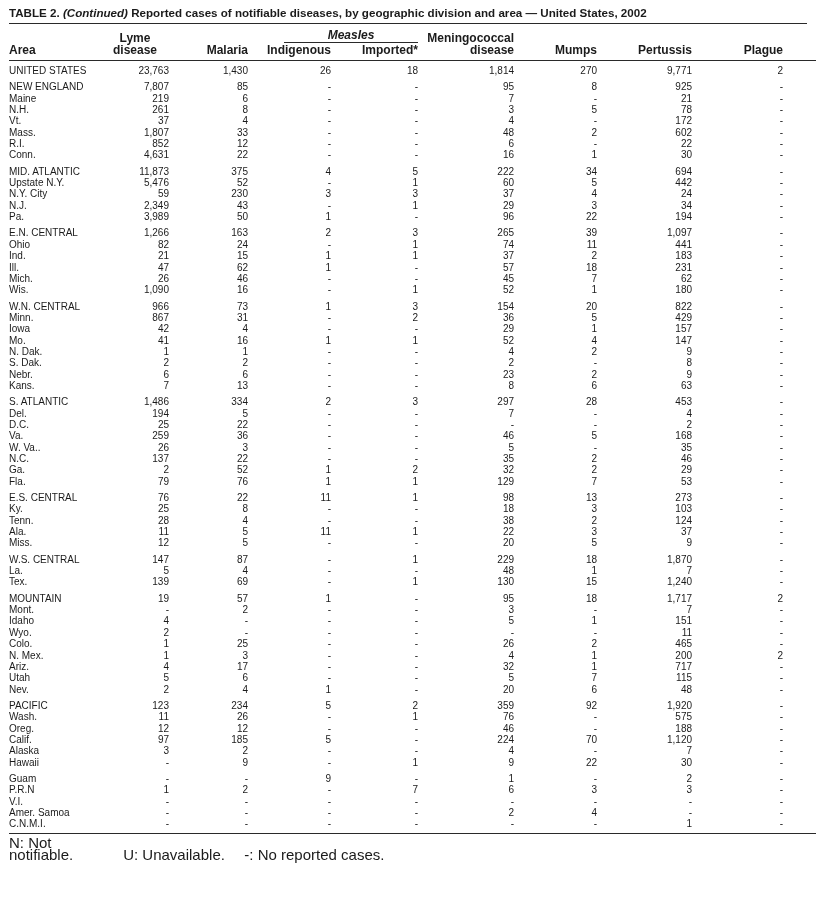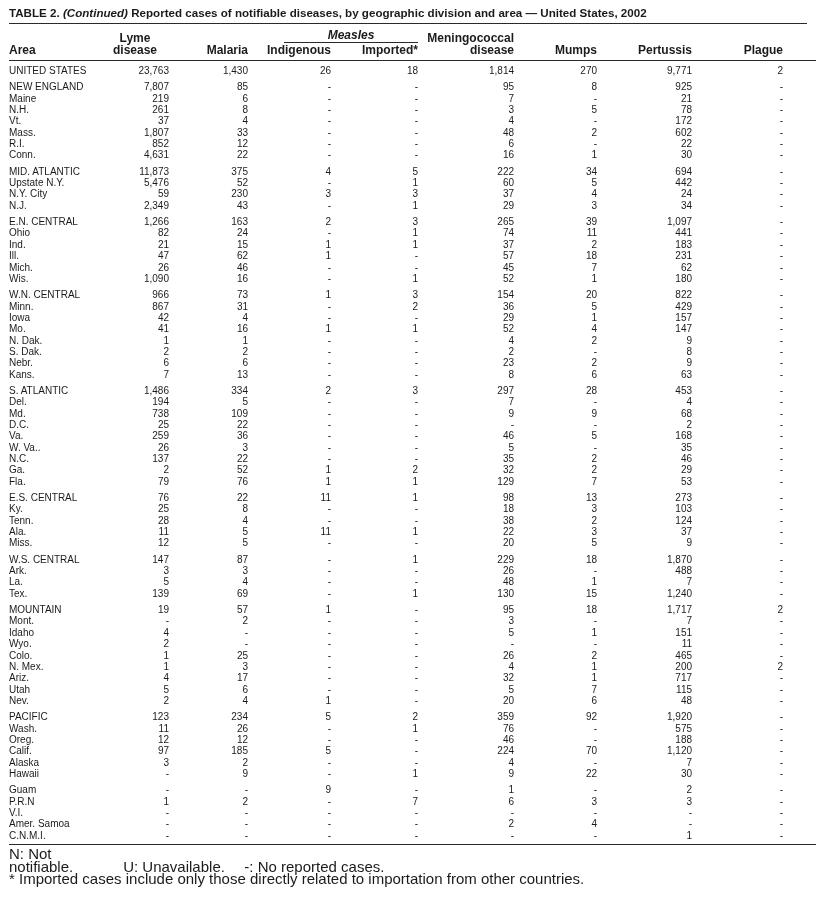--- a/index.html
+++ b/index.html
@@ -230,20 +230,31 @@
           <td class="area">N.J.</td>
           <td class="num c1">2,349</td>
           <td class="num c2">43</td>
           <td class="num c3">-</td>
           <td class="num c4">1</td>
           <td class="num c5">29</td>
           <td class="num c6">3</td>
           <td class="num c7">34</td>
           <td class="num c8">-</td>
         </tr>
+        <tr>
+          <td class="area">Pa.</td>
+          <td class="num c1">3,989</td>
+          <td class="num c2">50</td>
+          <td class="num c3">1</td>
+          <td class="num c4">-</td>
+          <td class="num c5">96</td>
+          <td class="num c6">22</td>
+          <td class="num c7">194</td>
+          <td class="num c8">-</td>
+        </tr>
         <tr class="gap">
           <td colspan="9"></td>
         </tr>
         <tr>
           <td class="area">E.N. CENTRAL</td>
           <td class="num c1">1,266</td>
           <td class="num c2">163</td>
           <td class="num c3">2</td>
           <td class="num c4">3</td>
           <td class="num c5">265</td>
@@ -416,31 +427,20 @@
           <td class="num c1">194</td>
           <td class="num c2">5</td>
           <td class="num c3">-</td>
           <td class="num c4">-</td>
           <td class="num c5">7</td>
           <td class="num c6">-</td>
           <td class="num c7">4</td>
           <td class="num c8">-</td>
         </tr>
         <tr>
-          <td class="area">Md.</td>
-          <td class="num c1">738</td>
-          <td class="num c2">109</td>
-          <td class="num c3">-</td>
-          <td class="num c4">-</td>
-          <td class="num c5">9</td>
-          <td class="num c6">9</td>
-          <td class="num c7">68</td>
-          <td class="num c8">-</td>
-        </tr>
-        <tr>
           <td class="area">D.C.</td>
           <td class="num c1">25</td>
           <td class="num c2">22</td>
           <td class="num c3">-</td>
           <td class="num c4">-</td>
           <td class="num c5">-</td>
           <td class="num c6">-</td>
           <td class="num c7">2</td>
           <td class="num c8">-</td>
         </tr>
@@ -562,31 +562,20 @@
         </tr>
         <tr>
           <td class="area">W.S. CENTRAL</td>
           <td class="num c1">147</td>
           <td class="num c2">87</td>
           <td class="num c3">-</td>
           <td class="num c4">1</td>
           <td class="num c5">229</td>
           <td class="num c6">18</td>
           <td class="num c7">1,870</td>
-          <td class="num c8">-</td>
-        </tr>
-        <tr>
-          <td class="area">Ark.</td>
-          <td class="num c1">3</td>
-          <td class="num c2">3</td>
-          <td class="num c3">-</td>
-          <td class="num c4">-</td>
-          <td class="num c5">26</td>
-          <td class="num c6">-</td>
-          <td class="num c7">488</td>
           <td class="num c8">-</td>
         </tr>
         <tr>
           <td class="area">La.</td>
           <td class="num c1">5</td>
           <td class="num c2">4</td>
           <td class="num c3">-</td>
           <td class="num c4">-</td>
           <td class="num c5">48</td>
           <td class="num c6">1</td>
@@ -835,16 +824,15 @@
         </tr>
       </tbody>
   </table>
 
   <div class="footnotes">
     <div class="legend">
       <span class="l0">N: Not notifiable.</span>
       <span class="l1">U: Unavailable.</span>
       <span class="l2">-: No reported cases.</span>
     </div>
-    <div>* Imported cases include only those directly related to importation from other countries.</div>
   </div>
 
 </div>
 
 </body></html>

